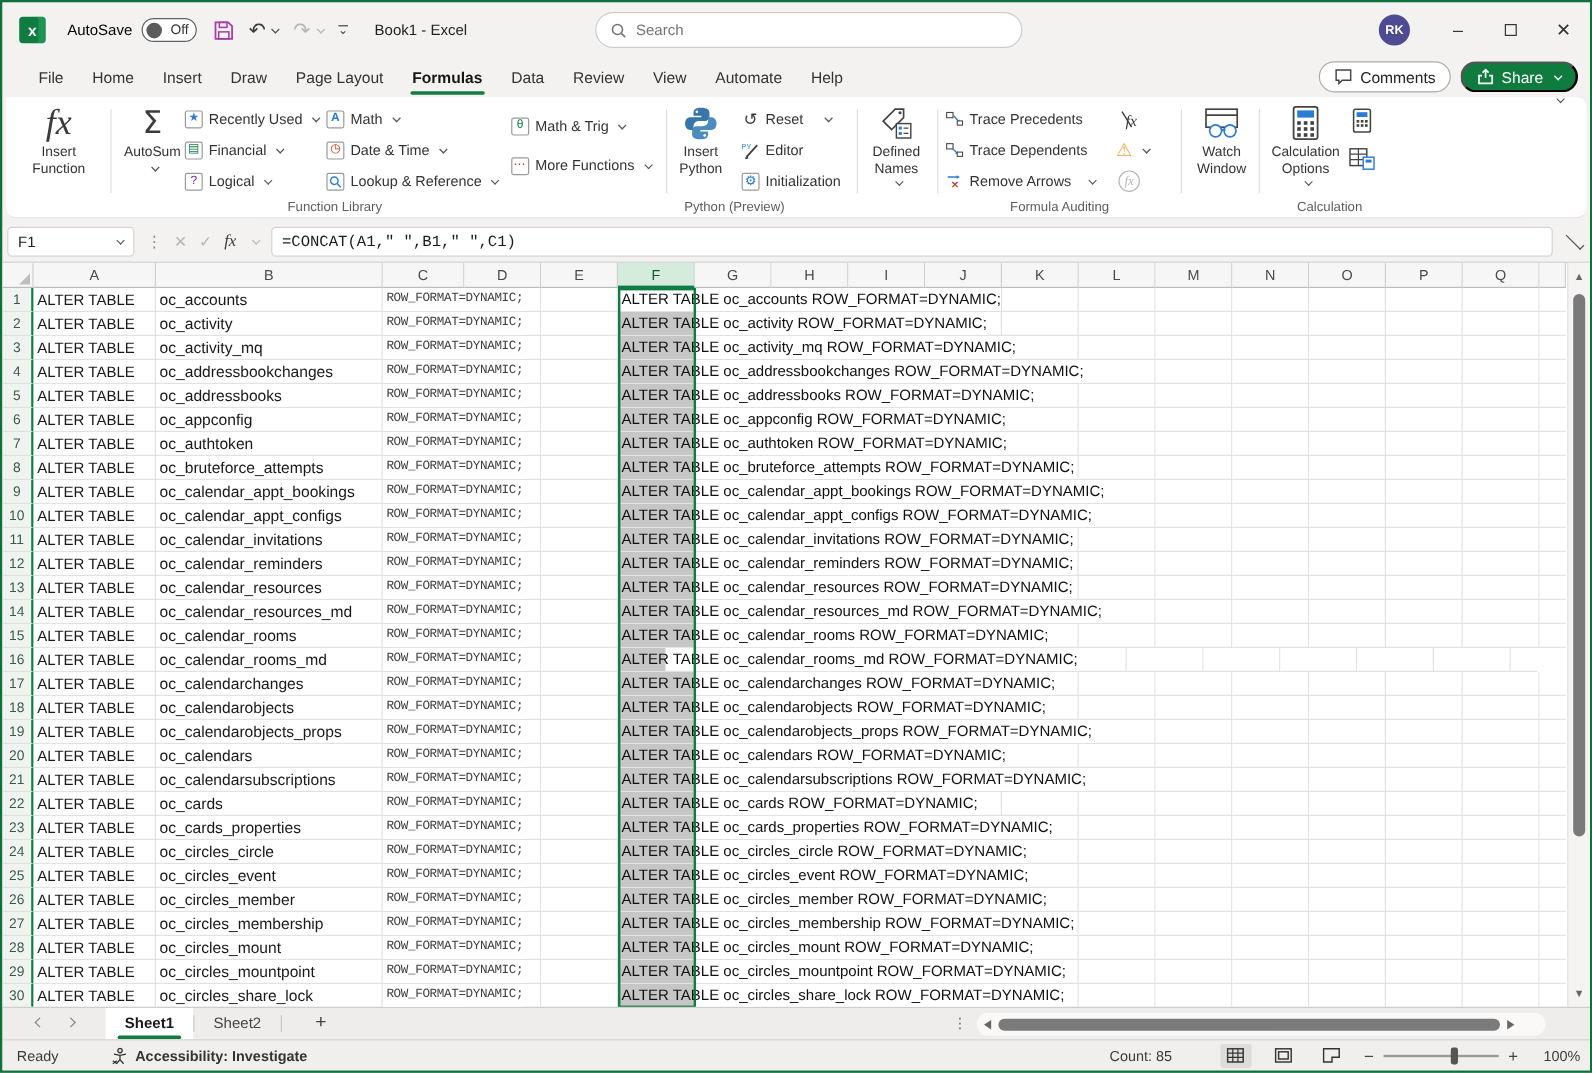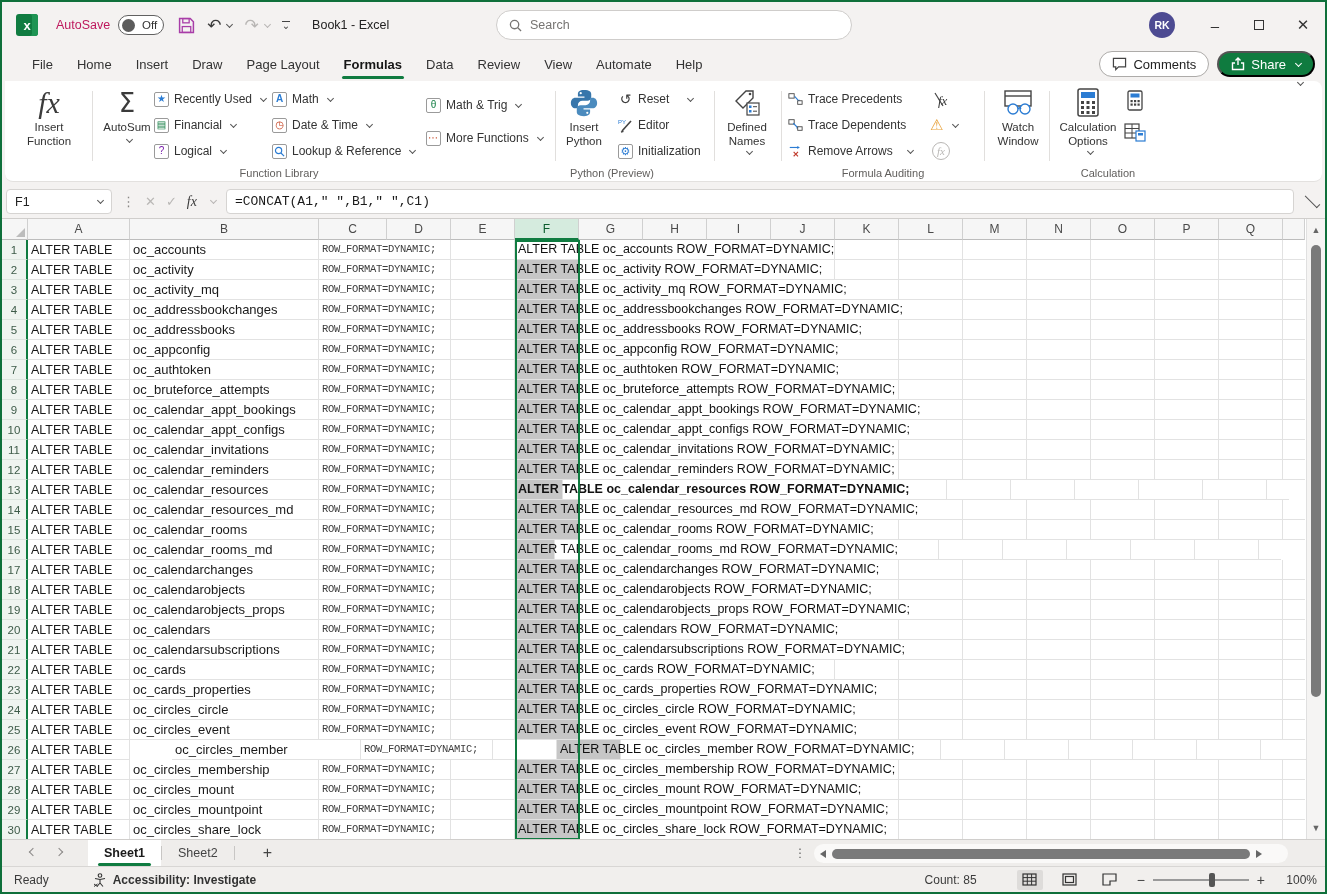--- a/index.html
+++ b/index.html
@@ -2,21 +2,21 @@
 <html><head>
 <meta charset="utf-8">
 <style>
   * { margin:0; padding:0; box-sizing:border-box; }
   body { font-family:"Liberation Sans", sans-serif; background:#777; }
   .win { width:1327px; height:894px; border:2px solid #0F703B; background:#F4F2F1; position:relative; overflow:hidden; }
 
   
   .titlebar { height:46px; display:flex; align-items:center; background:#F4F2F1; position:relative; }
   .xl-logo { width:22px; height:22px; margin-left:14px; border-radius:3px; background:#107C41; color:#fff; font-weight:bold; font-size:13px; display:flex; align-items:center; justify-content:center; box-shadow:inset -6px 0 0 #1E9454; }
-  .autosave { margin-left:18px; font-size:12.5px; color:#be185d; }
+  .autosave { margin-left:18px; font-size:12.5px; color:#000000; }
   .toggle { margin-left:8px; width:46px; height:20px; border:1px solid #616161; border-radius:10px; display:flex; align-items:center; font-size:11.5px; color:#333; padding:0 6px 0 3px; justify-content:space-between; background:#fff; }
   .knob { width:13px; height:13px; border-radius:50%; background:#5c5c5c; }
   .qat { display:flex; align-items:center; margin-left:14px; gap:12px; }
   .qbtn { display:flex; align-items:center; gap:2px; color:#444; font-size:16px; }
   .undo-glyph { font-size:17px; color:#3b3b3b; }
   .redo-glyph { font-size:17px; color:#b8b6b4; }
   .chev { display:inline-block; width:5px; height:5px; border-right:1.3px solid #555; border-bottom:1.3px solid #555; transform:rotate(45deg); margin-left:4px; position:relative; top:-1px; }
   .chev.gray { border-color:#b8b6b4; }
   .qat-more { display:inline-block; font-size:10px; color:#444; border-top:1.5px solid #444; padding-top:1px; line-height:6px; }
   .doc-title { margin-left:22px; font-size:12.5px; color:#222; }
@@ -775,21 +775,21 @@
           </div>
           <div class="grow">
             <div class="gnum">13</div>
             <div class="gc ca" style="width: 102px;">ALTER TABLE</div>
             <div class="gc" style="width: 189px;">oc_calendar_resources</div>
             <div class="gc cc" style="width: 68px;">
               <div class="cspill">ROW_FORMAT=DYNAMIC;</div>
             </div>
             <div class="gc" style="width: 64px;"></div>
             <div class="gc" style="width: 64px;"></div>
-            <div class="gc cf fsel" style="width: 48px; font-weight: bold;">
+            <div class="gc cf fsel" style="width: 64px;">
               <div class="fspill rest">ALTER TABLE oc_calendar_resources ROW_FORMAT=DYNAMIC;</div>
             </div>
             <div class="gc" style="width: 64px;"></div>
             <div class="gc" style="width: 64px;"></div>
             <div class="gc" style="width: 64px;"></div>
             <div class="gc" style="width: 64px;"></div>
             <div class="gc" style="width: 64px;"></div>
             <div class="gc" style="width: 64px;"></div>
             <div class="gc" style="width: 64px;"></div>
             <div class="gc" style="width: 64px;"></div>
@@ -1094,21 +1094,21 @@
             <div class="gc" style="width: 64px;"></div>
             <div class="gc" style="width: 64px;"></div>
             <div class="gc" style="width: 64px;"></div>
             <div class="gc" style="width: 64px;"></div>
             <div class="gc" style="width: 64px;"></div>
             <div class="gc" style="width: 22px; border-right: none;"></div>
           </div>
           <div class="grow">
             <div class="gnum">26</div>
             <div class="gc ca" style="width: 102px;">ALTER TABLE</div>
-            <div class="gc" style="width: 189px; margin-left: 42px;">oc_circles_member</div>
+            <div class="gc" style="width: 189px;">oc_circles_member</div>
             <div class="gc cc" style="width: 68px;">
               <div class="cspill">ROW_FORMAT=DYNAMIC;</div>
             </div>
             <div class="gc" style="width: 64px;"></div>
             <div class="gc" style="width: 64px;"></div>
             <div class="gc cf fsel" style="width: 64px;">
               <div class="fspill rest">ALTER TABLE oc_circles_member ROW_FORMAT=DYNAMIC;</div>
             </div>
             <div class="gc" style="width: 64px;"></div>
             <div class="gc" style="width: 64px;"></div>

